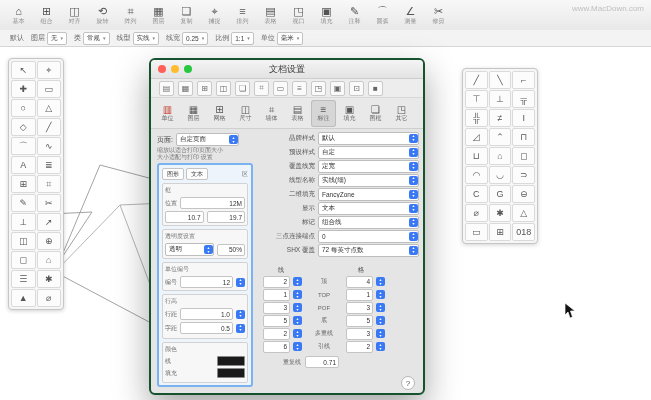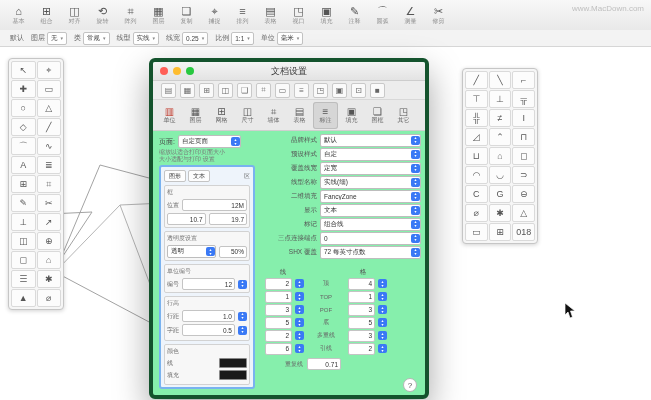--- a/index.html
+++ b/index.html
@@ -24,22 +24,22 @@
   .pal{position:absolute;background:#f6f6f6;border:1px solid #c6c6c6;border-radius:4px;
        box-shadow:0 1px 4px rgba(0,0,0,.18);padding:2px;z-index:5;}
   .pal-left{left:8px;top:58px;width:50px;}
   .pal-right{left:462px;top:68px;width:70px;}
   .pal-grid{display:grid;gap:1px;}
   .pal-left .pal-grid{grid-template-columns:repeat(2,1fr);}
   .pal-right .pal-grid{grid-template-columns:repeat(3,1fr);}
   .tool{display:flex;align-items:center;justify-content:center;height:16px;background:#fcfcfc;
         border:1px solid #dadada;border-radius:2px;font-size:9px;color:#555;}
   
-  .dialog{position:absolute;left:149px;top:58px;width:272px;height:333px;background:#86efac;
-          border:4px solid #14532d;border-radius:6px;box-shadow:0 14px 34px rgba(0,0,0,.35);
+  .dialog{position:absolute;left:149px;top:58px;width:272px;height:333px;background:#e5e5e5;
+          border:2px solid #14532d;border-radius:6px;box-shadow:0 14px 34px rgba(0,0,0,.35);
           overflow:hidden;z-index:6;}
   .titlebar{height:18px;background:linear-gradient(#f4f4f4,#e3e3e3);border-bottom:1px solid #cdcdcd;
             position:relative;display:flex;align-items:center;justify-content:center;}
   .lights{position:absolute;left:7px;top:5px;display:flex;gap:5px;}
   .light{width:8px;height:8px;border-radius:50%;}
   .light.close{background:var(--close,#ff5f57);}
   .light.min{background:var(--min,#febc2e);}
   .light.max{background:var(--max,#28c840);}
   .title{font-size:9px;color:#3d3d3d;}
   .dlg-icons{height:18px;display:flex;align-items:center;gap:4px;padding:0 8px;background:#ededed;

